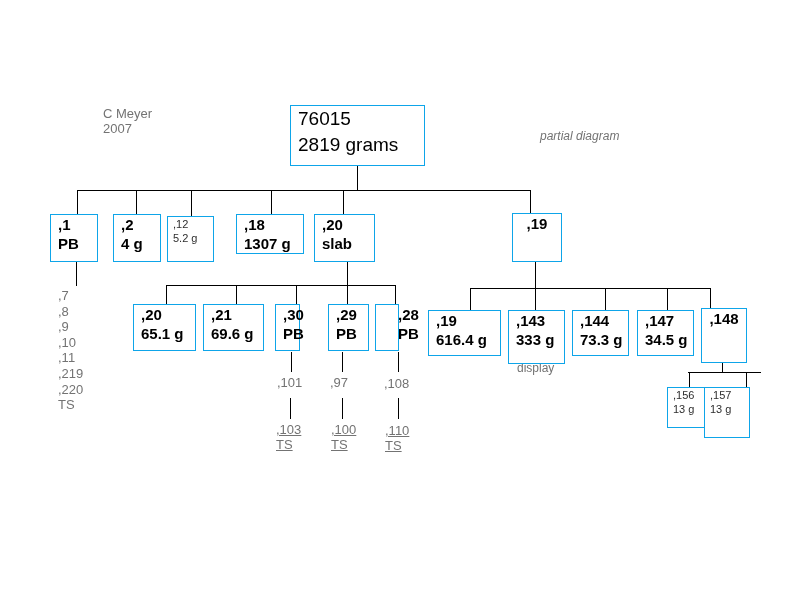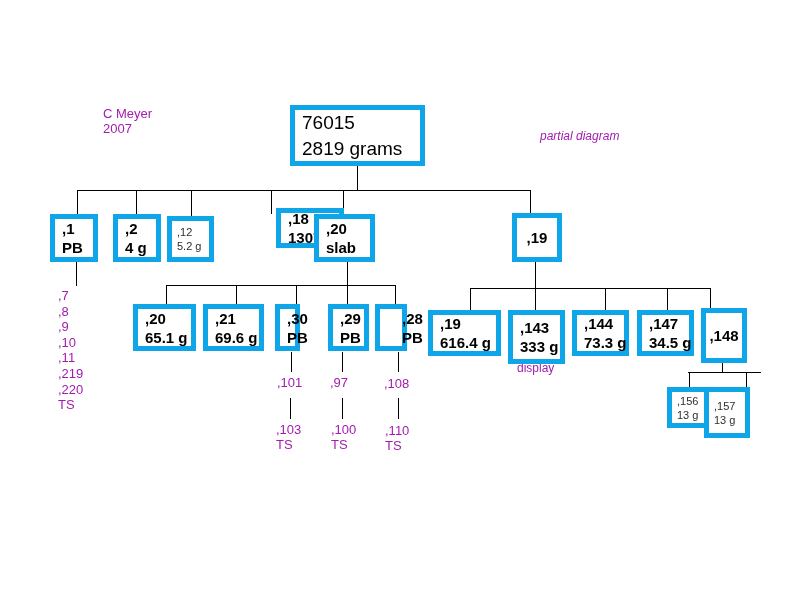--- a/index.html
+++ b/index.html
@@ -6,42 +6,42 @@
   body{
     width:800px;height:600px;background:#ffffff;
     font-family:"Liberation Sans","DejaVu Sans",sans-serif;
     color:#000;overflow:hidden;
   }
   #canvas{position:relative;width:800px;height:600px;background:#ffffff;}
 
   
   .box{
     position:absolute;box-sizing:border-box;
-    border:5px solid #0ea5e9;background:#fff;
-    display:flex;flex-direction:column;justify-content:center;
+    border:1px solid #0ea5e9;background:#fff;
+    display:flex;flex-direction:column;justify-content:flex-start;
     padding-left:7px;
     font-size:15px;font-weight:bold;line-height:19px;color:#000;
   }
   .box span{display:block;white-space:nowrap;}
   .box.small{font-size:11px;line-height:14px;font-weight:normal;color:#2e2e2e;padding-left:5px;}
   .box.root{font-size:19px;line-height:26px;font-weight:normal;}
   .box.center{padding-left:0;align-items:center;}
 
   
   .hl,.vl{position:absolute;background:#000;}
   .hl{height:1px;}
   .vl{width:1px;}
 
   
-  .txt{position:absolute;white-space:nowrap;color:#a21caf;}
+  .txt{position:absolute;white-space:nowrap;color:#737373;}
   .t13{font-size:13px;line-height:15px;}
   .t12{font-size:12px;line-height:14px;}
   .italic{font-style:italic;}
   .llist div{display:block;font-size:13px;line-height:15.6px;}
-  .leaf2 span{display:block;font-size:13px;line-height:15px;}
+  .leaf2 span{display:block;font-size:13px;line-height:15px;text-decoration:underline;}
 </style>
 </head>
 <body>
 
 <div id="canvas">
 
   <div class="txt t13" style="left:103px;top:106px;">
     <div>C Meyer</div>
     <div>2007</div>
   </div>
@@ -67,21 +67,21 @@
     <span>PB</span>
   </div>
   <div class="box" style="left:113px;top:214px;width:48px;height:48px;">
     <span>,2</span>
     <span>4 g</span>
   </div>
   <div class="box small" style="left:167px;top:216px;width:47px;height:46px;">
     <span>,12</span>
     <span>5.2 g</span>
   </div>
-  <div class="box" style="left:236px;top:208px;width:68px;height:40px;margin-left:40px;">
+  <div class="box" style="left:236px;top:214px;width:68px;height:40px;">
     <span>,18</span>
     <span>1307 g</span>
   </div>
   <div class="box" style="left:314px;top:214px;width:61px;height:48px;">
     <span>,20</span>
     <span>slab</span>
   </div>
   <div class="box center" style="left:512px;top:213px;width:50px;height:49px;">
     <span>,19</span>
     <span></span>

